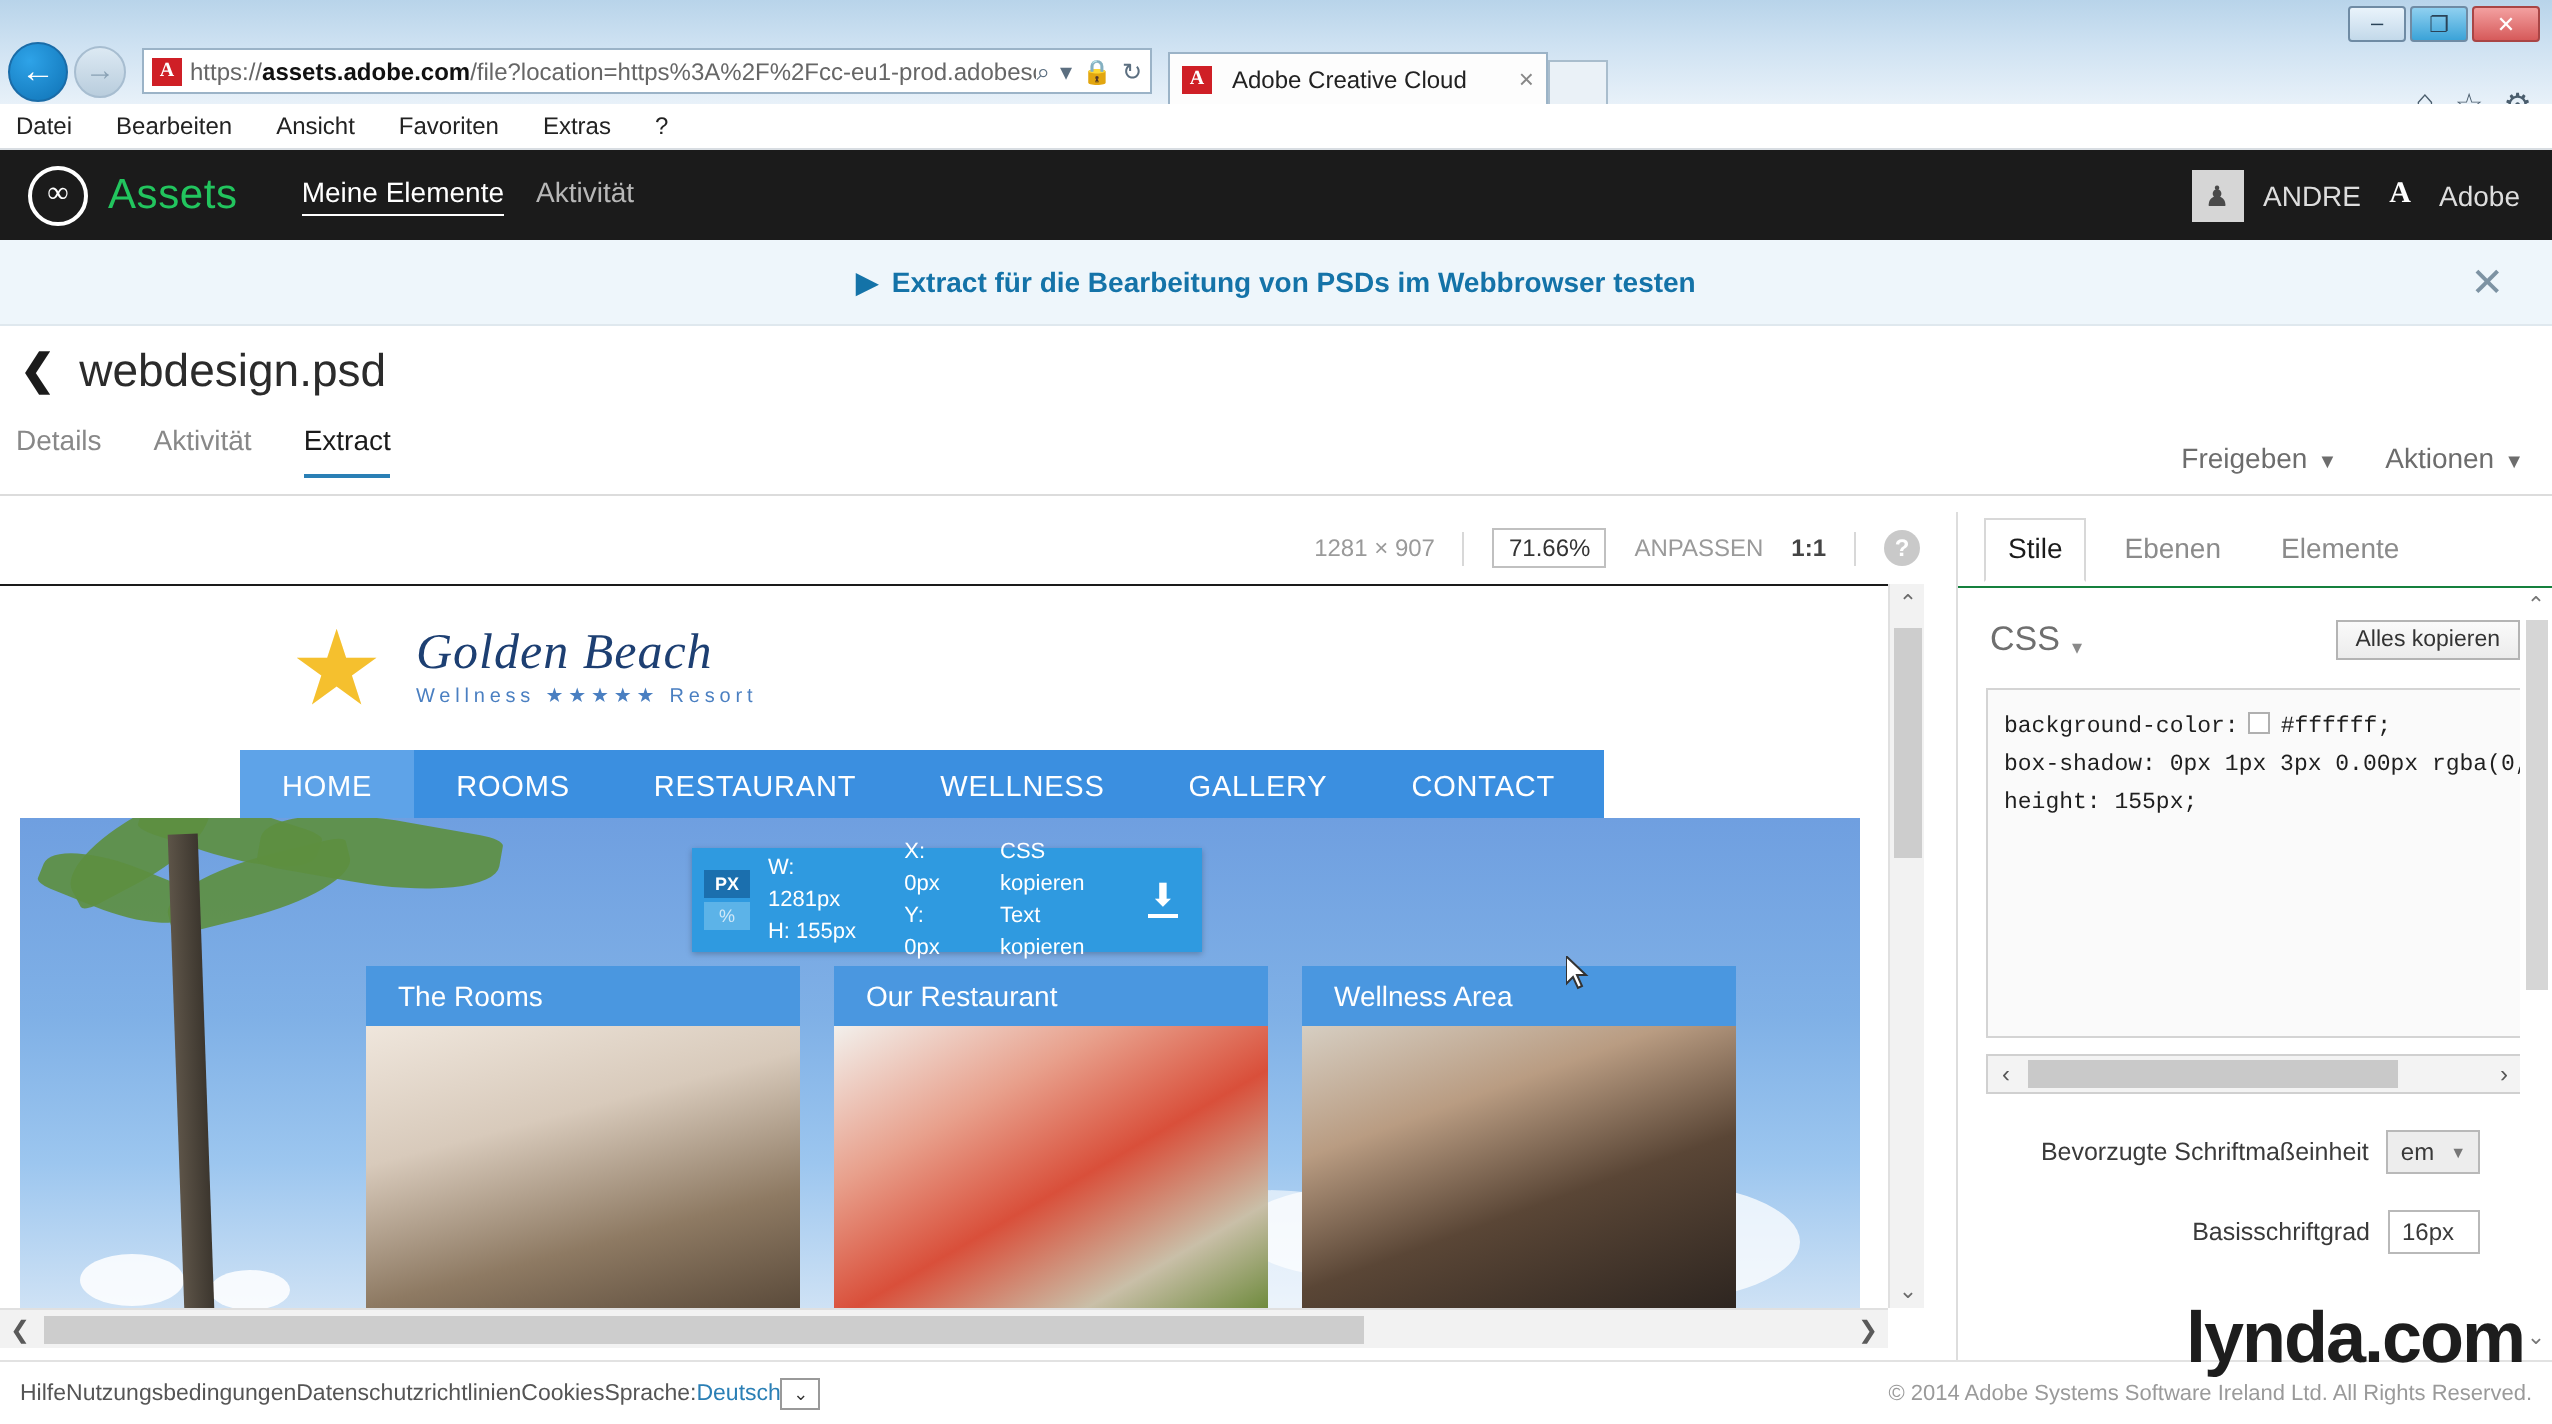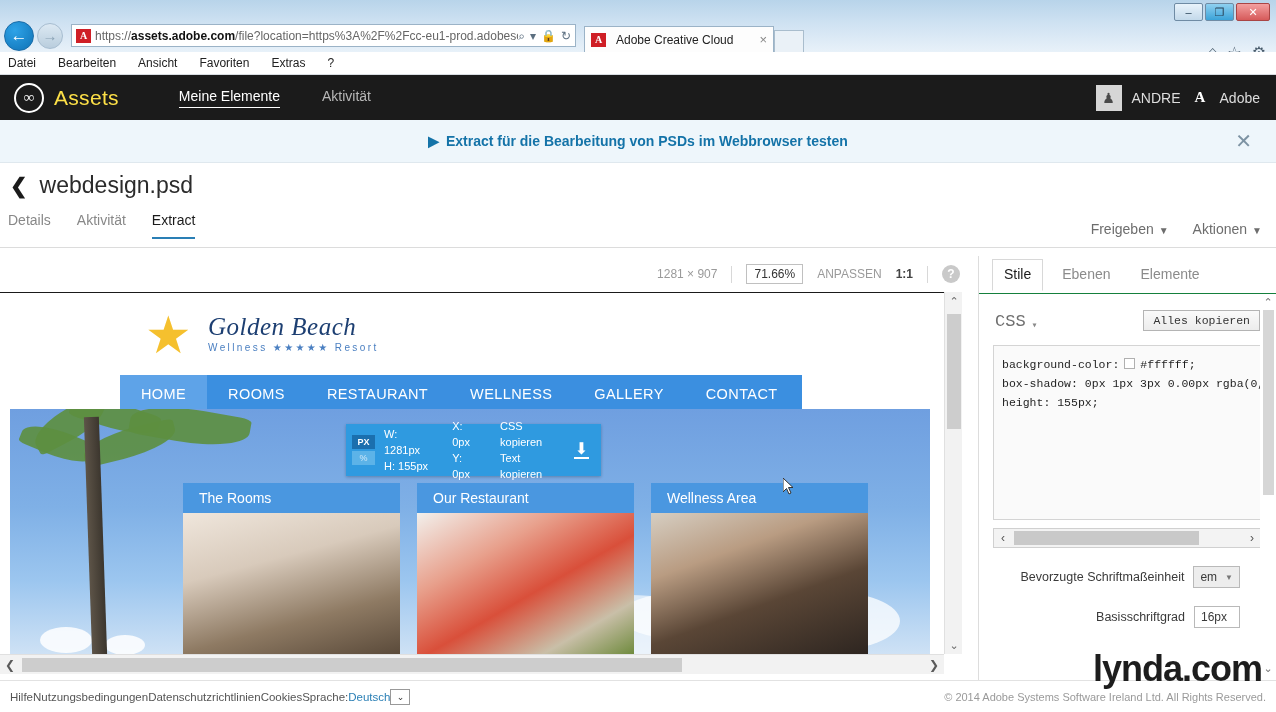--- a/index.html
+++ b/index.html
@@ -72,22 +72,22 @@
   
   .adobe-hdr {
     position: absolute; left: 0; top: 75px; width: 1276px; height: 45px;
     background: #1b1b1b; display: flex; align-items: center;
   }
   .cc-logo {
     margin-left: 14px; width: 30px; height: 30px; border-radius: 50%;
     border: 2px solid #fff; display: flex; align-items: center; justify-content: center;
     color: #fff; font-size: 15px; font-family: "Liberation Serif", serif;
   }
-  .assets-word { color: #fde047; font-size: 21px; margin-left: 10px; font-weight: 300; letter-spacing: .3px; }
-  .hdr-nav { display: flex; gap: 42px; margin-left: 60px; font-size: 14px; }
+  .assets-word { color: #22c55e; font-size: 21px; margin-left: 10px; font-weight: 300; letter-spacing: .3px; }
+  .hdr-nav { display: flex; gap: 16px; margin-left: 32px; font-size: 14px; }
   .hdr-nav span { color: #b7b7b7; padding-bottom: 3px; }
   .hdr-nav span.active { color: #fff; border-bottom: 1px solid #fff; }
   .hdr-right { margin-left: auto; display: flex; align-items: center; gap: 10px; padding-right: 16px; color: #ddd; font-size: 14px; }
   .avatar { width: 26px; height: 26px; background: #d6d6d6; display: flex; align-items: center; justify-content: center; font-size: 14px; color: #4a4a4a; }
   .adobe-a { width: 19px; height: 17px; color: #fff; font-family: "Liberation Serif", serif; font-weight: bold; font-size: 15px; display: flex; align-items: center; justify-content: center; }
 
   
   .promo {
     position: absolute; left: 0; top: 120px; width: 1276px; height: 43px;
     background: #eef6fb; display: flex; align-items: center; justify-content: center;
@@ -175,21 +175,21 @@
   .h-scroll { position: absolute; left: 0; top: 654px; width: 944px; height: 20px; background: #f2f2f2; border-top: 1px solid #e0e0e0; }
   .h-scroll .arr { position: absolute; top: 0; width: 20px; height: 20px; display: flex; align-items: center; justify-content: center; color: #5a5a5a; font-size: 12px; }
   .h-scroll .arr.right { right: 0; }
   .h-scroll .thumb { position: absolute; left: 22px; top: 3px; width: 660px; height: 14px; background: #cdcdcd; }
 
   
   .rpanel { position: absolute; left: 978px; top: 256px; width: 298px; height: 424px; background: #fff; border-left: 1px solid #dddddd; }
   .rtabs { display: flex; align-items: center; height: 38px; border-bottom: 1px solid #15803d; padding-left: 13px; gap: 8px; }
   .rtab { font-size: 14px; color: #8b8b8b; padding: 6px 11px 8px; }
   .rtab.active { color: #1b1b1b; background: #fff; border: 1px solid #d8d8d8; border-bottom: 1px solid #fff; margin-bottom: -1px; }
-  .css-head { display: flex; align-items: flex-end; padding: 16px 16px 8px; font-family: Liberation Mono, monospace; }
+  .css-head { display: flex; align-items: flex-end; padding: 16px 16px 8px; }
   .css-label { font-size: 17px; color: #6f6f6f; font-weight: 300; }
   .css-caret { font-size: 10px; color: #8a8a8a; margin-left: 6px; }
   .copy-all {
     margin-left: auto; border: 1px solid #b4b4b4; background: linear-gradient(to bottom,#fafafa,#ececec);
     font-size: 11.5px; color: #333; padding: 3px 9px;
   }
   .css-box {
     margin: 6px 14px 0 14px; border: 1px solid #d4d4d4; background: #fafafa; height: 175px;
     font-family: "Liberation Mono", monospace; font-size: 11.5px; color: #1f1f1f;
     padding: 9px 8px; line-height: 19px; overflow: hidden; white-space: nowrap;

